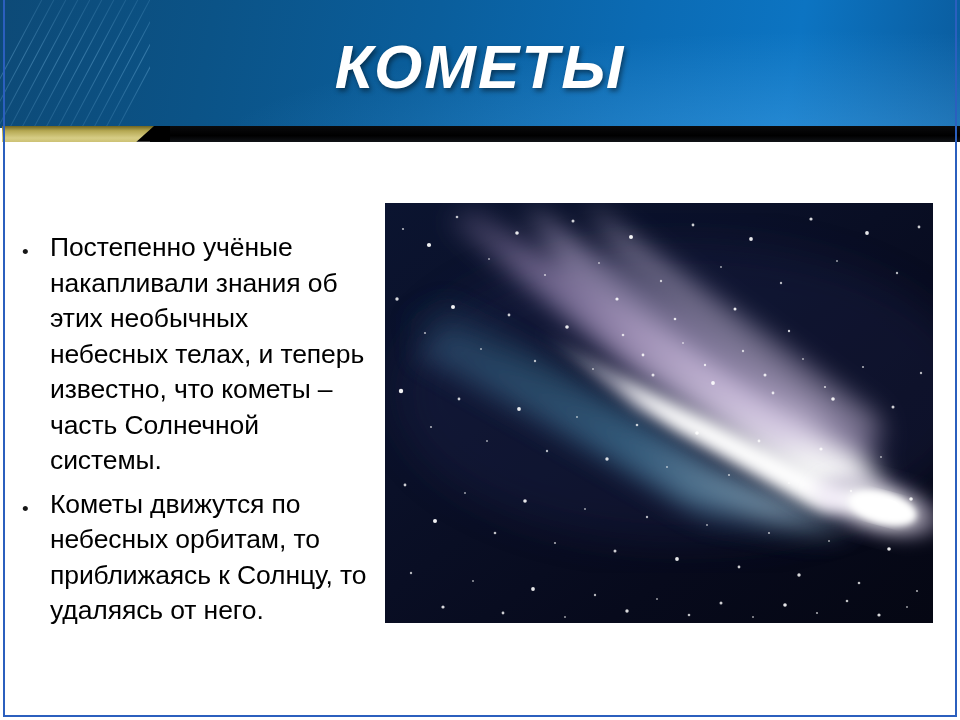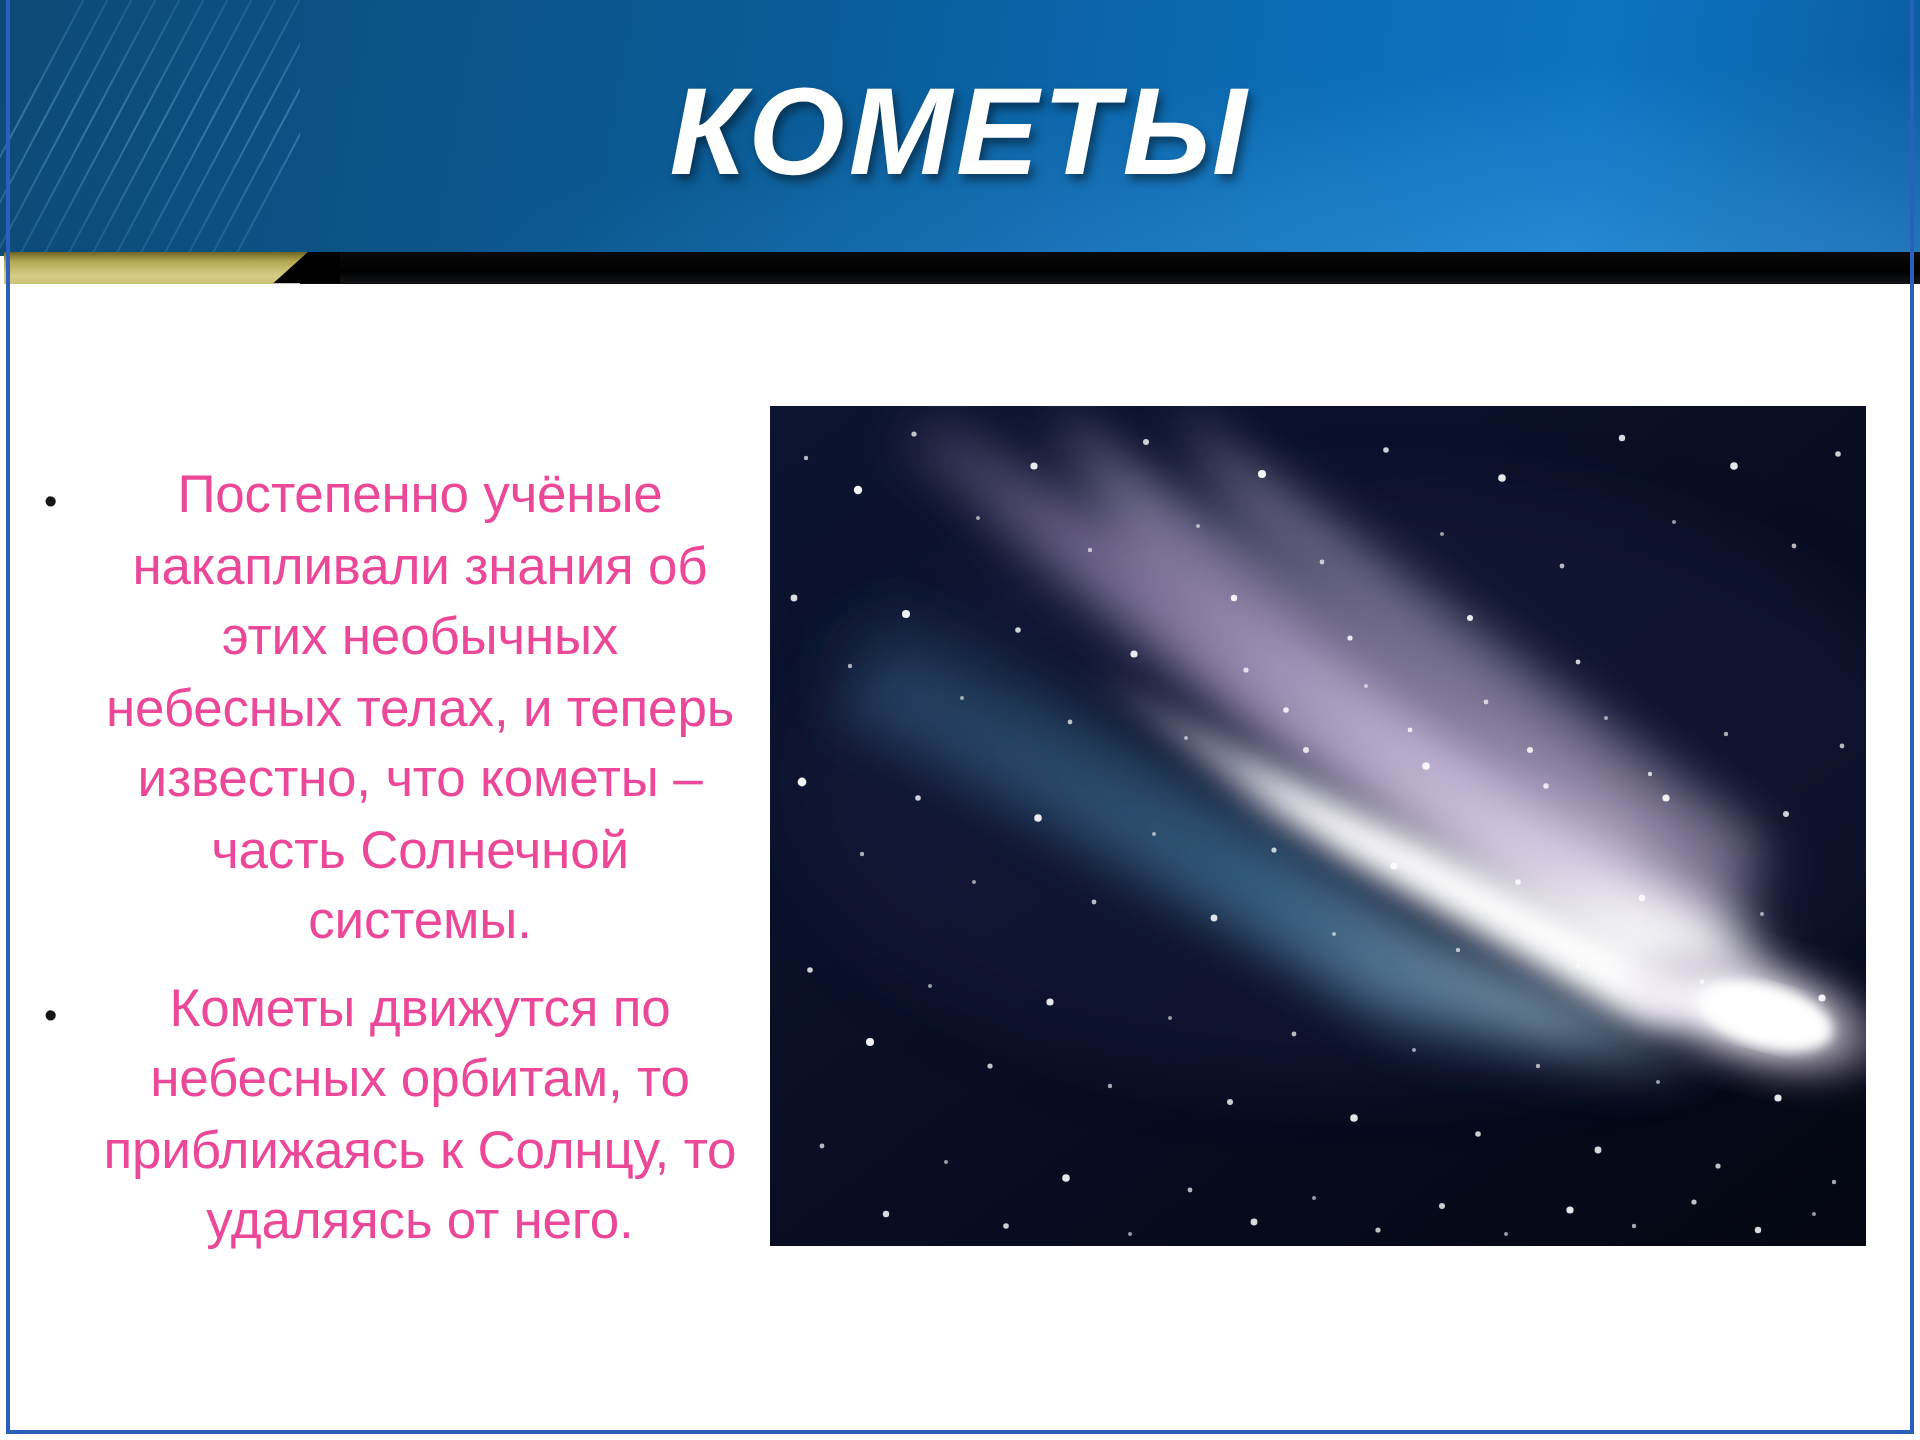--- a/index.html
+++ b/index.html
@@ -189,23 +189,22 @@
     padding-top: 12px;
     text-align: left;
     font-size: 19px;
     line-height: 1;
     color: #161616;
   }
   .bullet-text {
     flex: 1 1 auto;
     font-size: 26.5px;
     line-height: 35.5px;
-    color: #ec4899;
+    color: #000000;
     letter-spacing: -0.1px;
-    text-align: center;
   }
 
   
   .photo {
     position: absolute;
     left: 385px;
     top: 61px;
     width: 548px;
     height: 420px;
     overflow: hidden;

